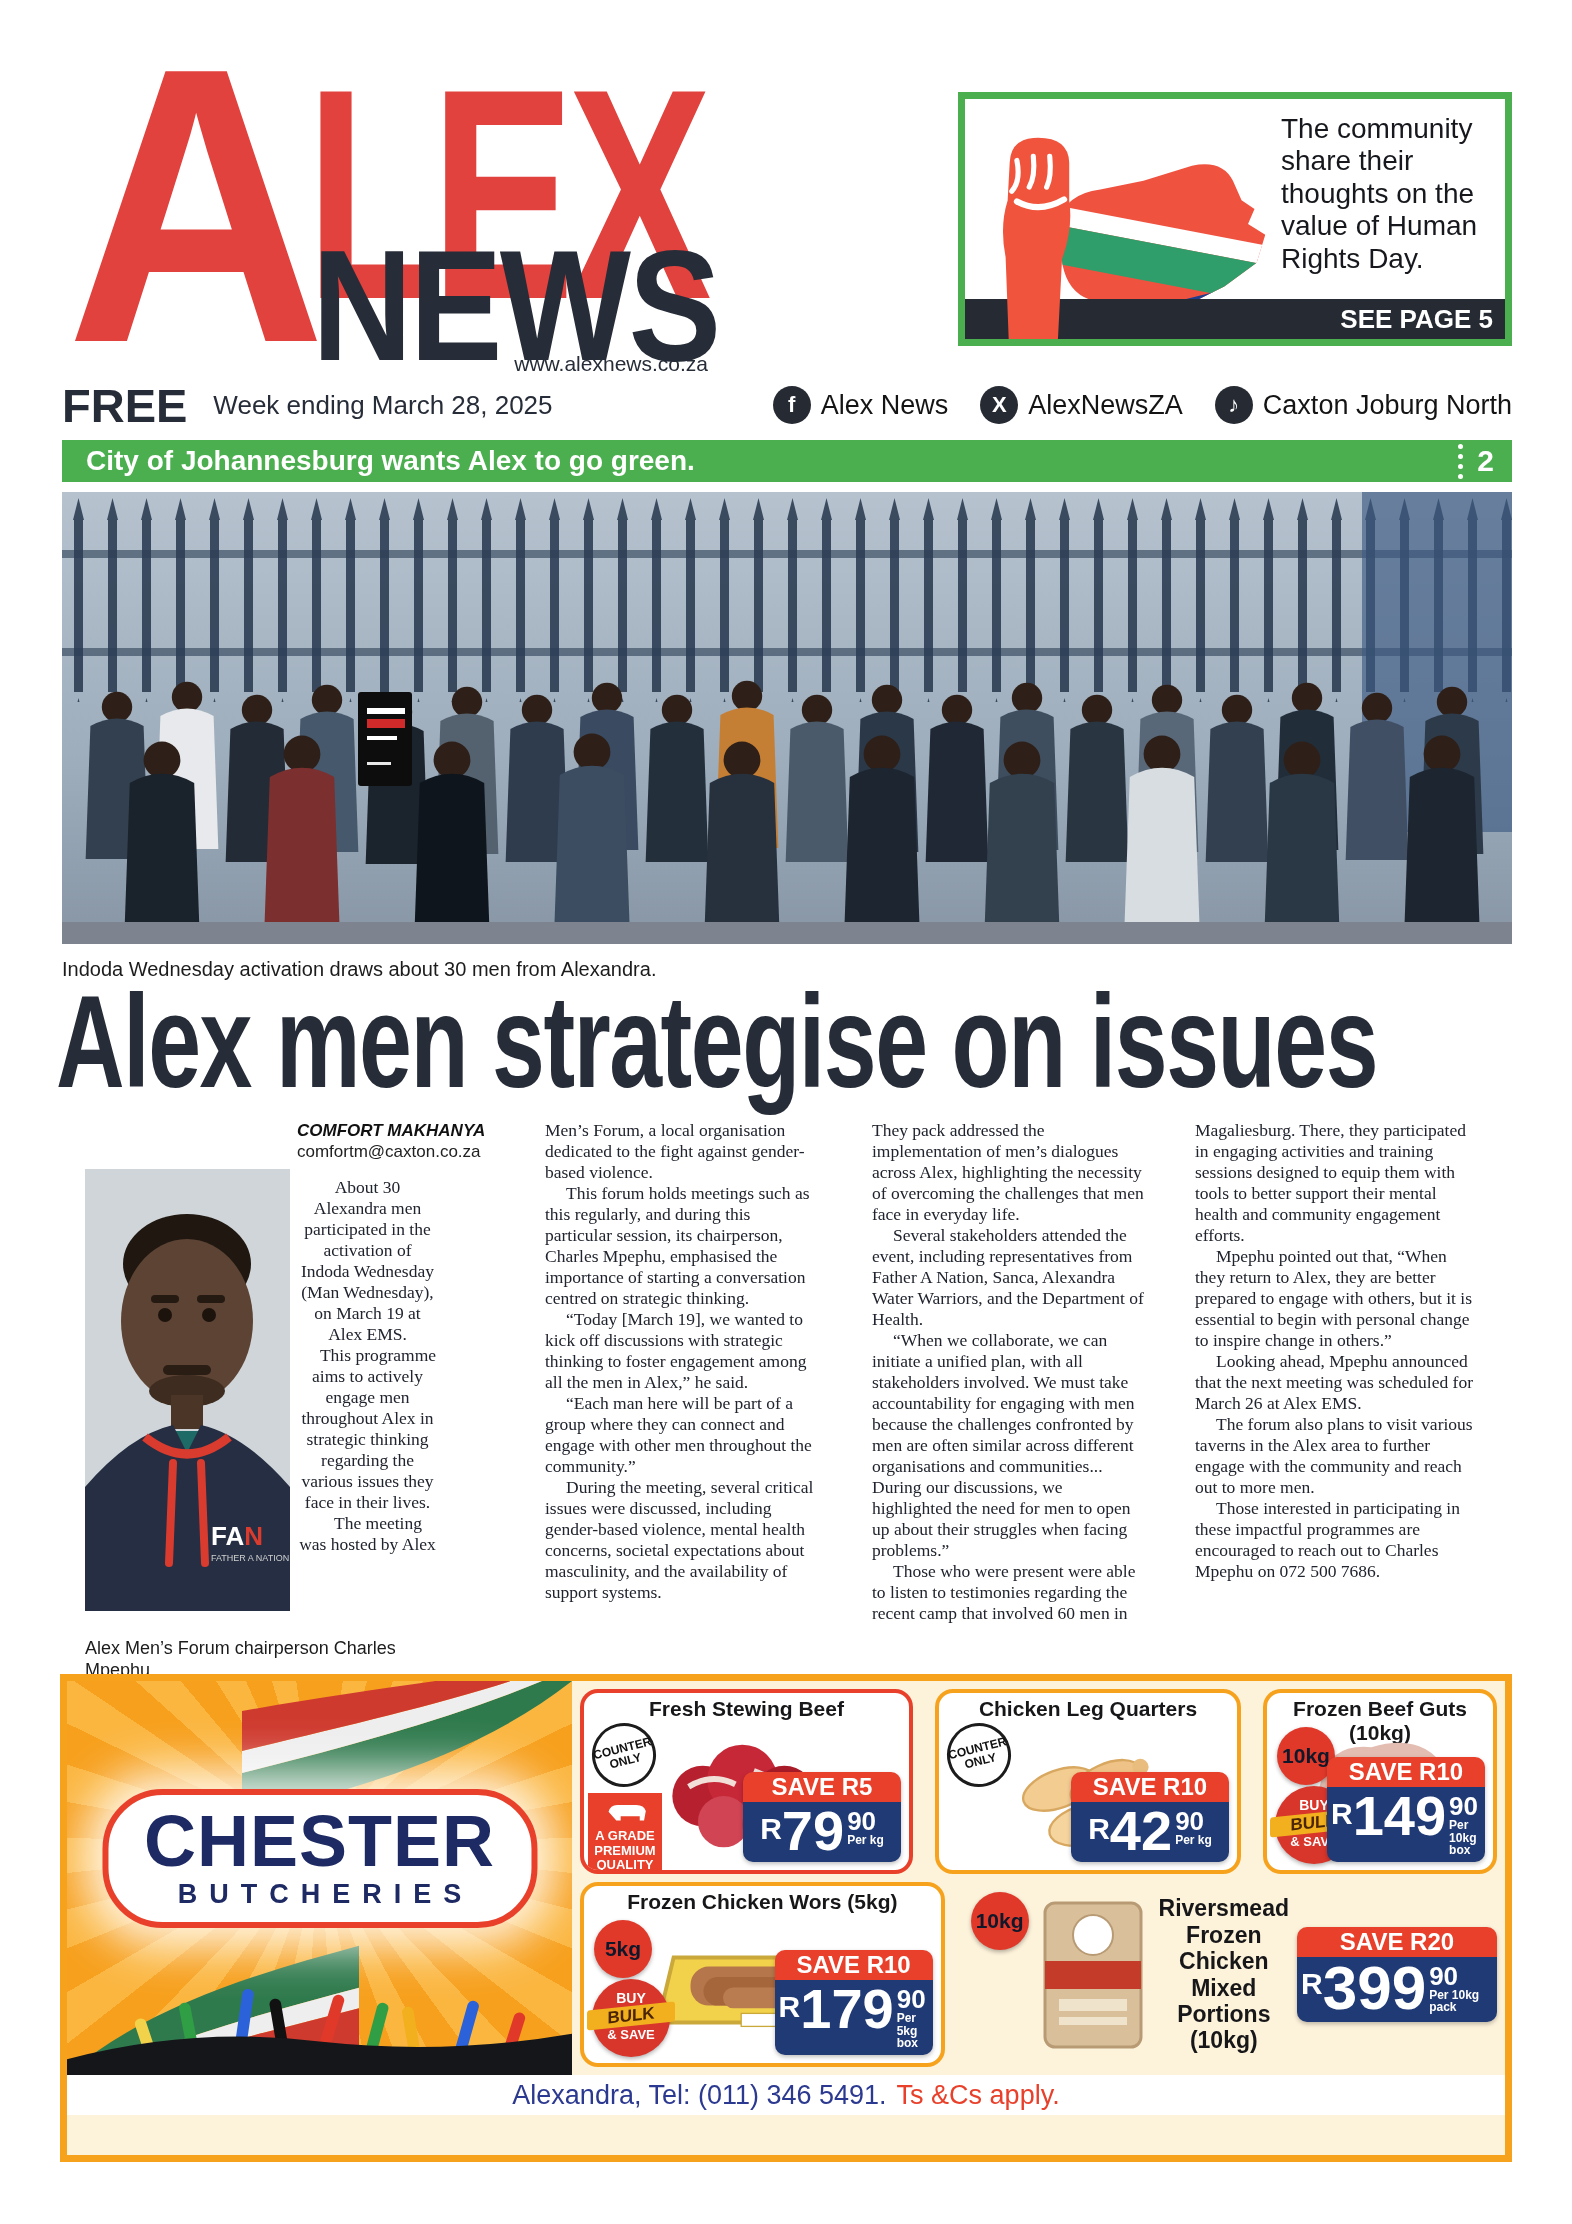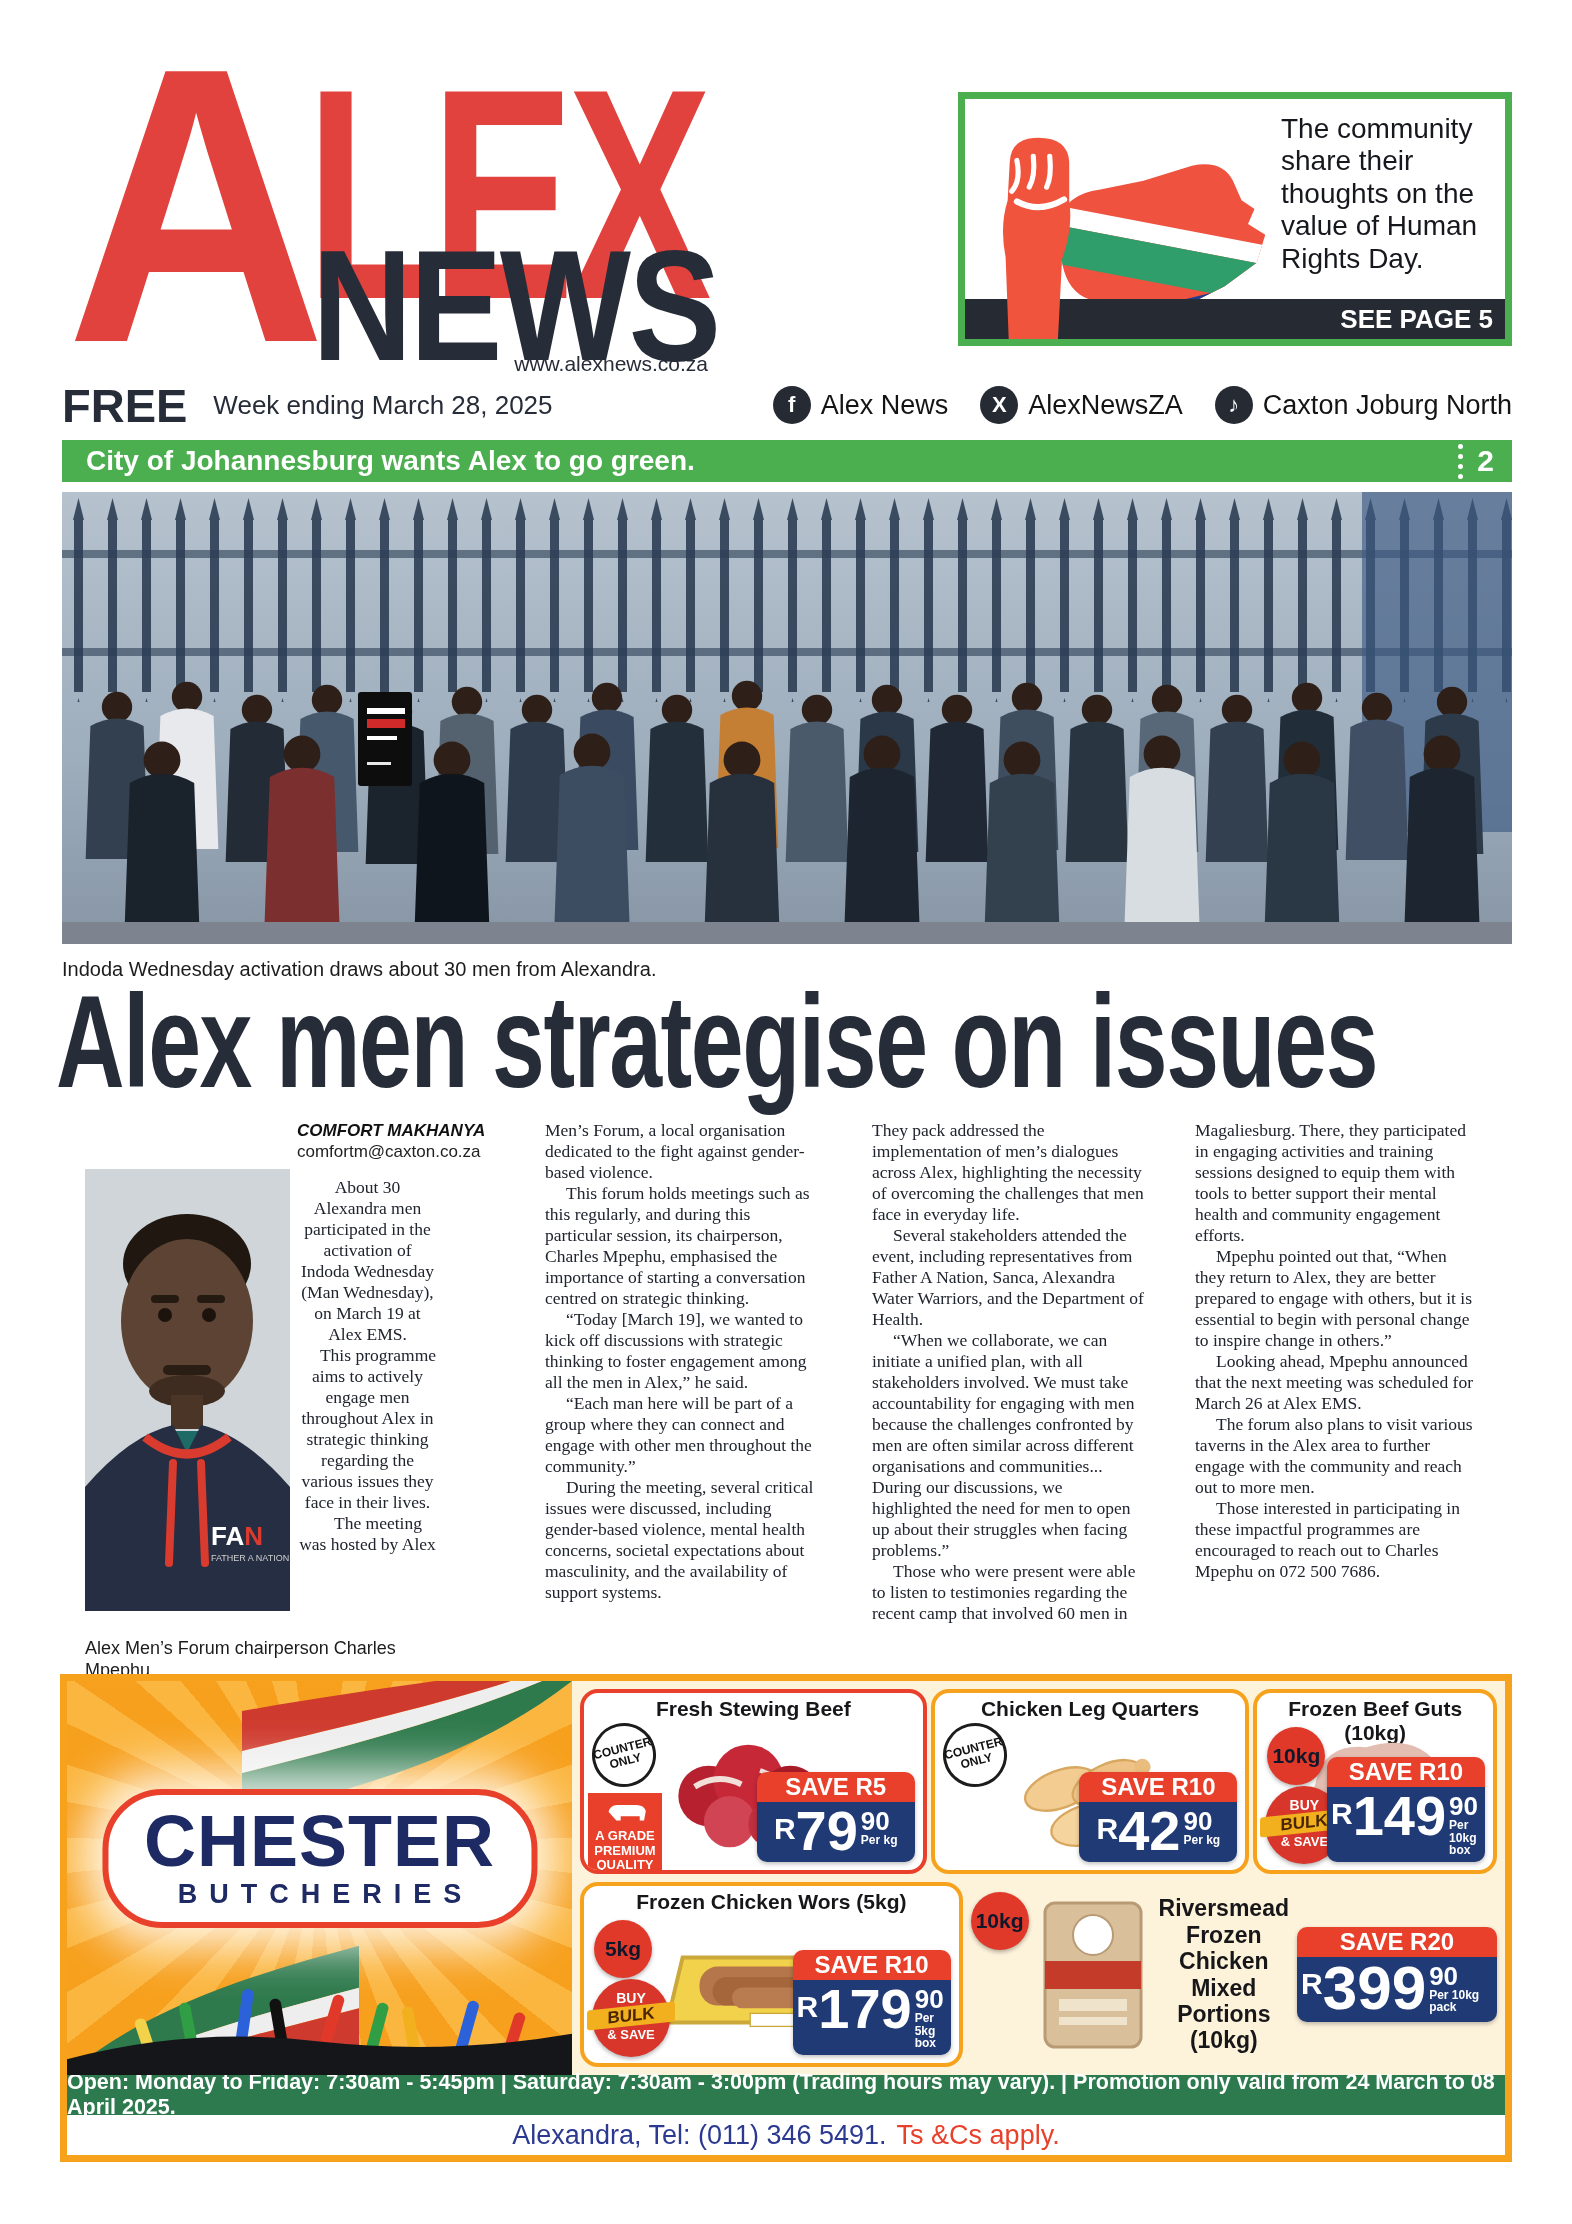--- a/index.html
+++ b/index.html
@@ -83,21 +83,21 @@
   .ribbon-tr{position:absolute;top:-8px;right:-10px;width:340px;height:150px;transform:rotate(180deg);}
   .ribbon-bl{position:absolute;bottom:-6px;left:-8px;width:300px;height:140px;}
   .chester{position:absolute;left:50%;top:108px;transform:translateX(-50%);background:#fff;
       border:6px solid #e8402a;border-radius:60px;padding:10px 36px 12px;text-align:center;
       box-shadow:0 0 46px 20px rgba(255,255,255,0.85);}
   .chester-name{font-size:72px;font-weight:900;color:#1e2a63;line-height:1;letter-spacing:1px;}
   .chester-sub{font-size:27px;font-weight:700;color:#1e2a63;letter-spacing:12px;padding-left:12px;margin-top:2px;}
   .crowd{position:absolute;bottom:0;left:0;width:100%;height:118px;}
 
   .ad-products{flex:1;padding:8px;display:flex;flex-direction:column;gap:8px;}
-  .prow{display:grid;gap:4px;flex:1;}
+  .prow{display:grid;gap:22px;flex:1;}
   .prow1{grid-template-columns:37fr 34fr 26fr;}
   .prow2{grid-template-columns:44fr 53fr;}
   .pcard{position:relative;background:#fff;border:4px solid #f6a21d;border-radius:18px;overflow:hidden;}
   .pcard.red{border-color:#e8402a;}
   .mixed{position:relative;display:flex;align-items:center;}
   .ptitle{text-align:center;font-weight:700;font-size:21px;color:#17171a;margin-top:4px;}
   .pimg{position:absolute;left:50%;top:26px;transform:translateX(-50%);}
 
   .price{position:absolute;right:8px;bottom:8px;width:158px;z-index:6;
          filter:drop-shadow(0 2px 2px rgba(0,0,0,0.25));}
@@ -502,20 +502,19 @@
                     <span class="cents">90</span>
                     <span class="unit">Per 10kg pack</span>
                   </span>
                 </div>
             </div>
           </div>
         </div>
       </div>
     </div>
 
-    <div class="hours">Open: Monday to Friday: 7:30am - 5:45pm | Saturday: 7:30am - 3:00pm (Trading hours may vary).  |  Promotion only valid from 24 March to 08 April 2025.</div>
     <div class="contact">
       <span class="c-blue">Alexandra, Tel: (011) 346 5491.</span>
       <span class="c-red">Ts &amp;Cs apply.</span>
     </div>
   </div>
 
 </div>
 
 </body></html>

